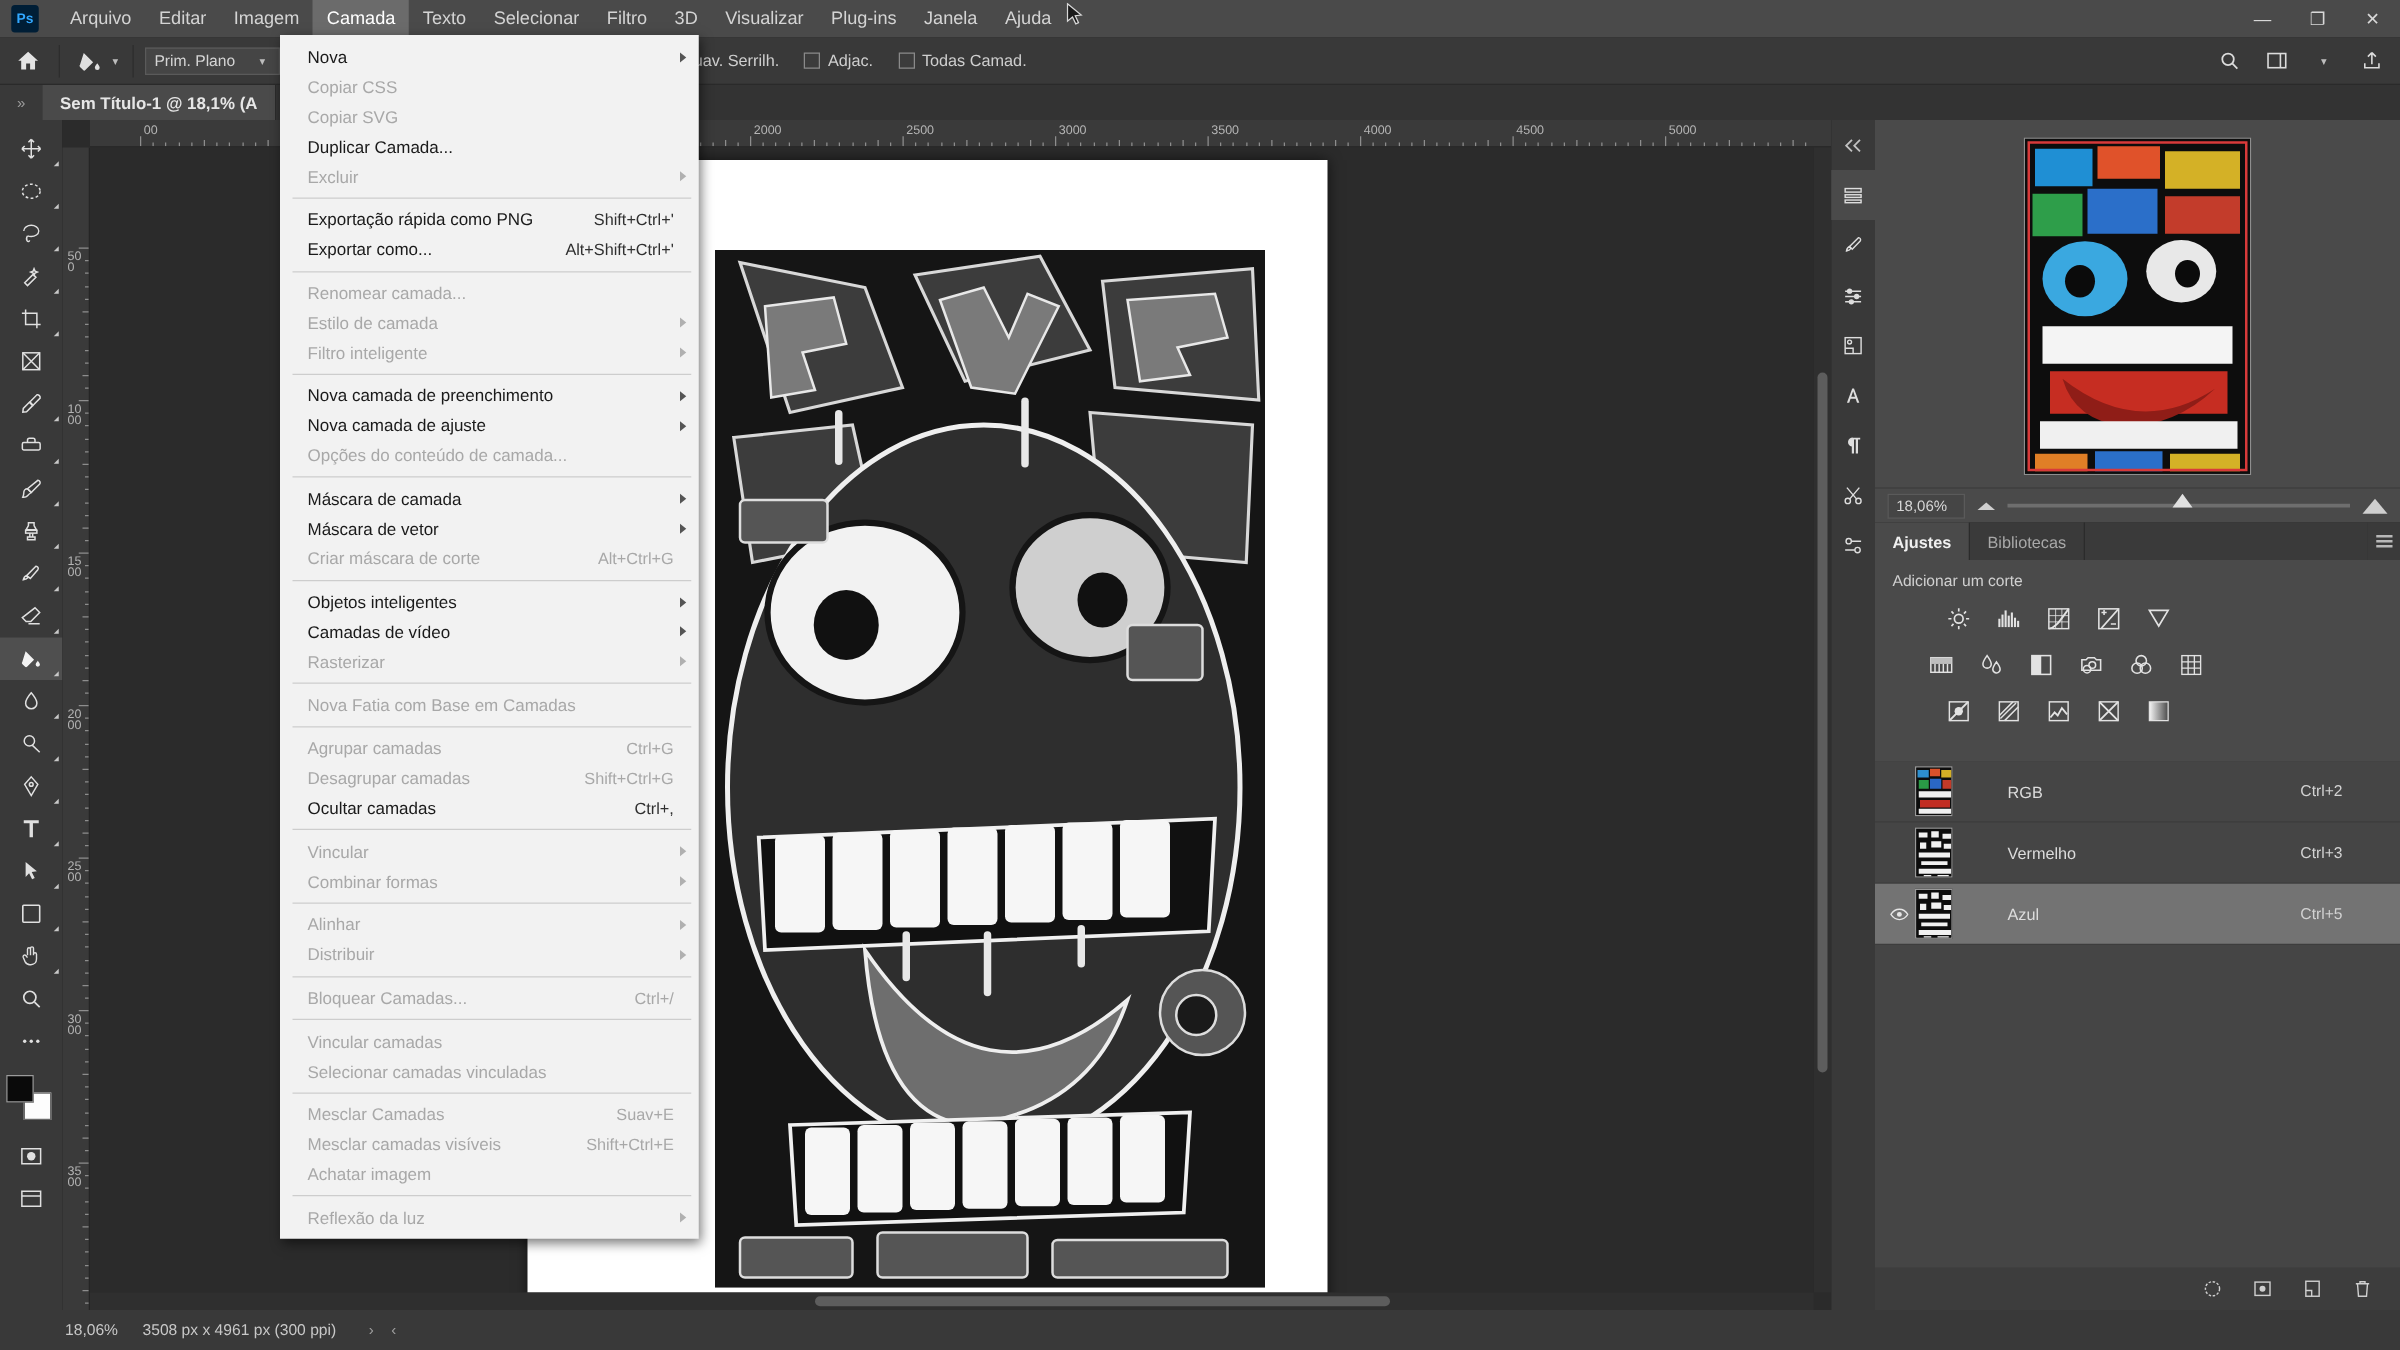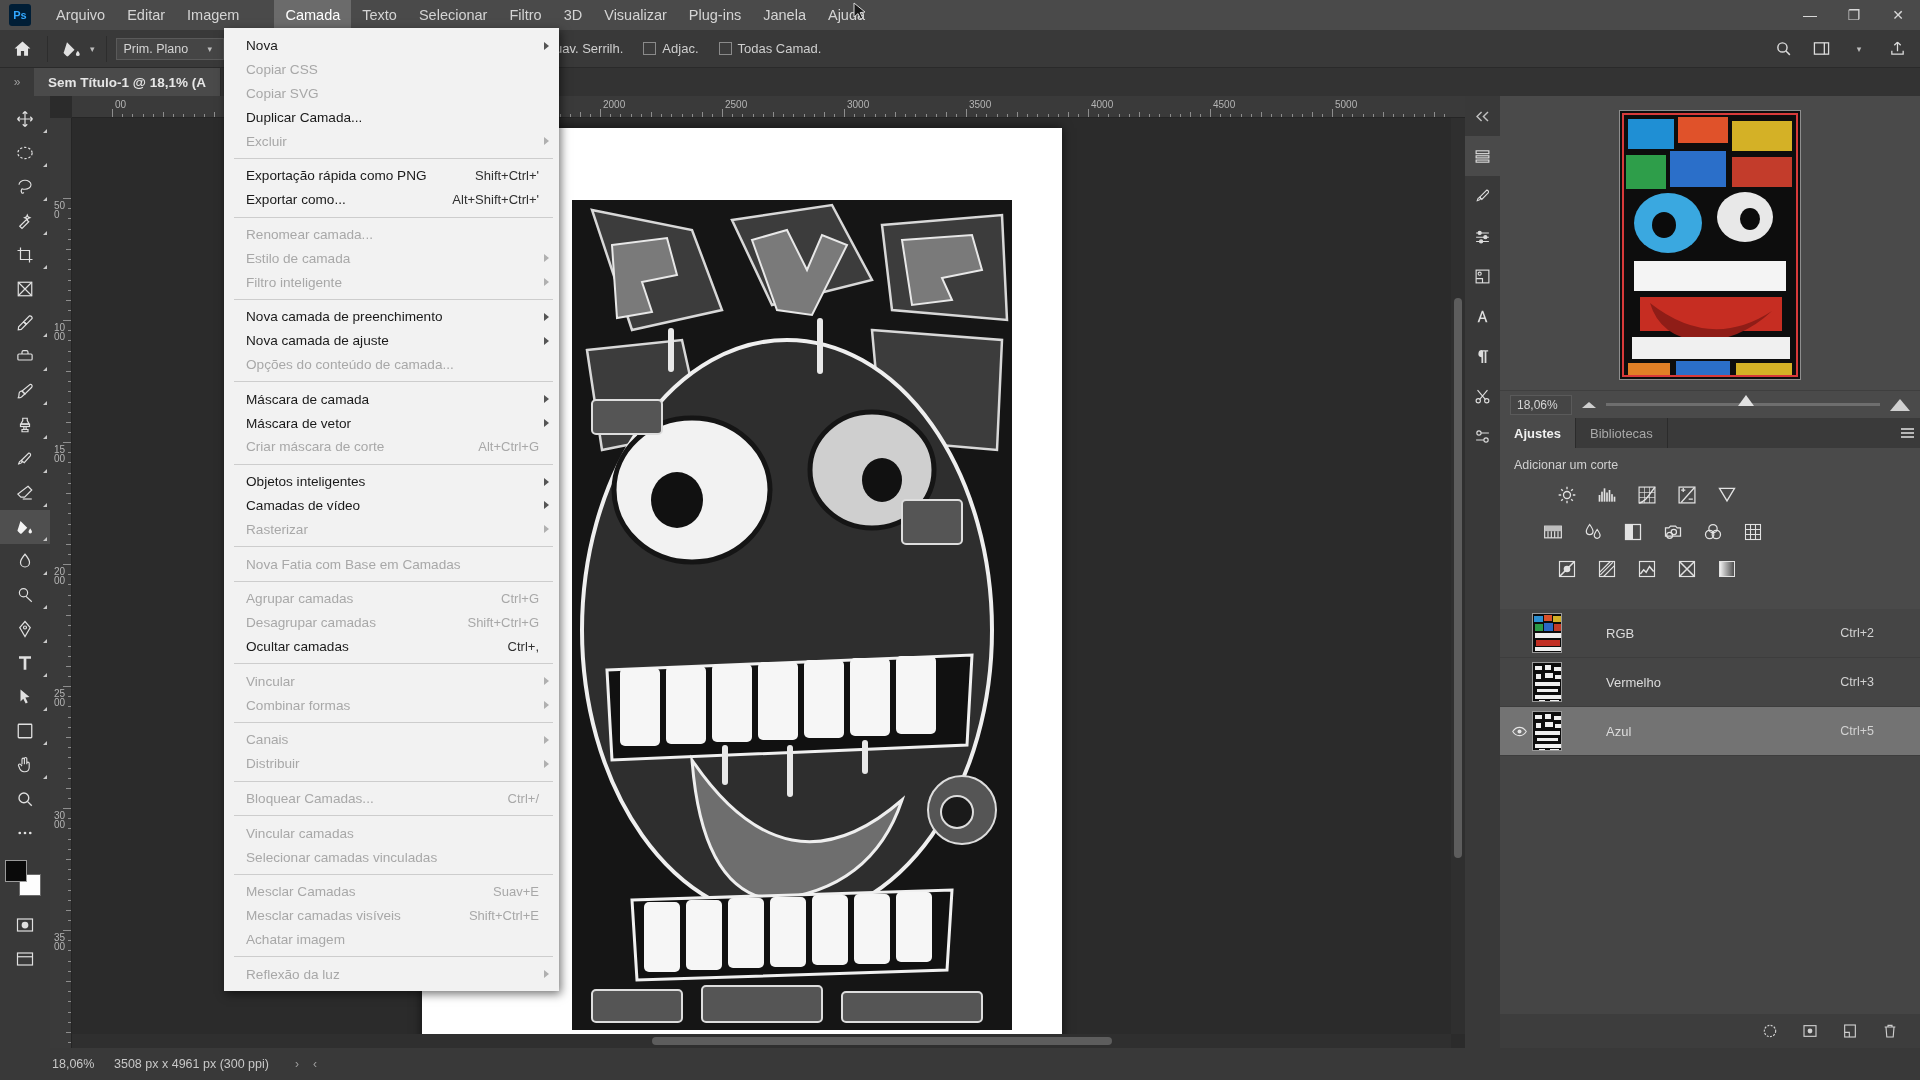--- a/index.html
+++ b/index.html
@@ -22,21 +22,21 @@
     width: 22px; height: 22px; margin-left: 9px; border-radius: 3px;
     background: #001e36; color: #31a8ff; font-size: 11px; font-weight: bold;
     display: flex; align-items: center; justify-content: center;
     font-family: "Liberation Sans", sans-serif;
   }
   .menubar { display: flex; align-items: center; height: 30px; margin-left: 14px; }
   .menubar .mi {
     padding: 0 11px; height: 30px; line-height: 30px;
     font-size: 14.5px; color: #d4d4d4; cursor: default; white-space: nowrap;
   }
-  .menubar .mi.active { background: #6b6b6b; color: #fff; margin-left: 24px; }
+  .menubar .mi.active { background: #6b6b6b; color: #fff; }
   .win-ctrls {
     position: absolute; right: 0; top: 0; height: 30px; display: flex; align-items: center;
   }
   .win-ctrls .wb {
     width: 44px; height: 30px; display: flex; align-items: center; justify-content: center;
     color: #d8d8d8; font-size: 14px;
   }
 
   
   .optionsbar {
@@ -1257,21 +1257,21 @@
       <div class="menu-item dis">
         <span class="lbl">Vincular</span>
         <span class="arrow"></span>
       </div>
       <div class="menu-item dis">
         <span class="lbl">Combinar formas</span>
         <span class="arrow"></span>
       </div>
       <div class="menu-sep"></div>
       <div class="menu-item dis">
-        <span class="lbl">Canais</span>
+        <span class="lbl">Alinhar</span>
         <span class="arrow"></span>
       </div>
       <div class="menu-item dis">
         <span class="lbl">Distribuir</span>
         <span class="arrow"></span>
       </div>
       <div class="menu-sep"></div>
       <div class="menu-item dis">
         <span class="lbl">Bloquear Camadas...</span>
         <span class="sc">Ctrl+/</span>

